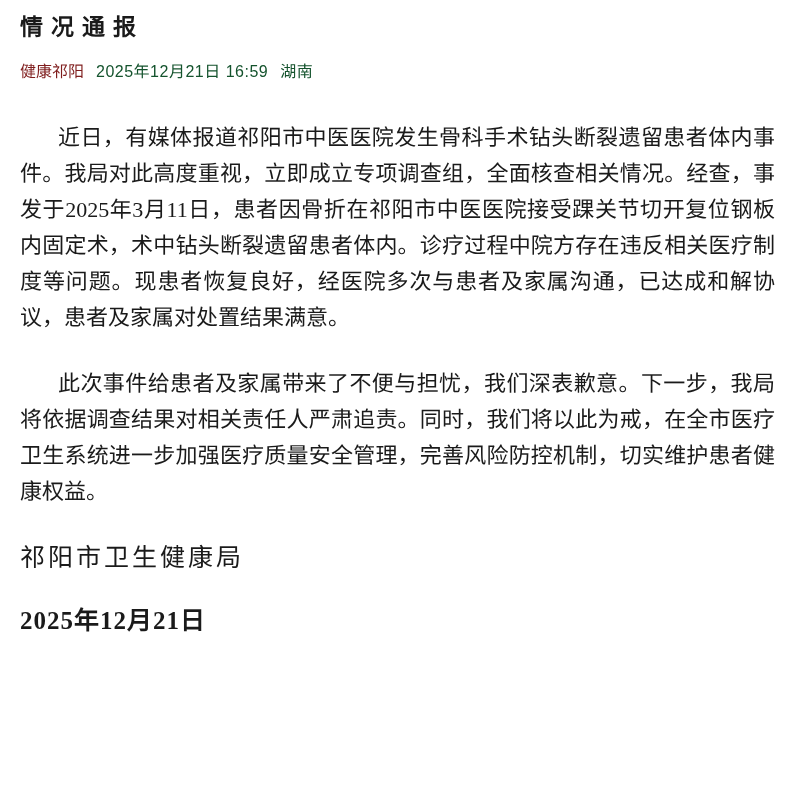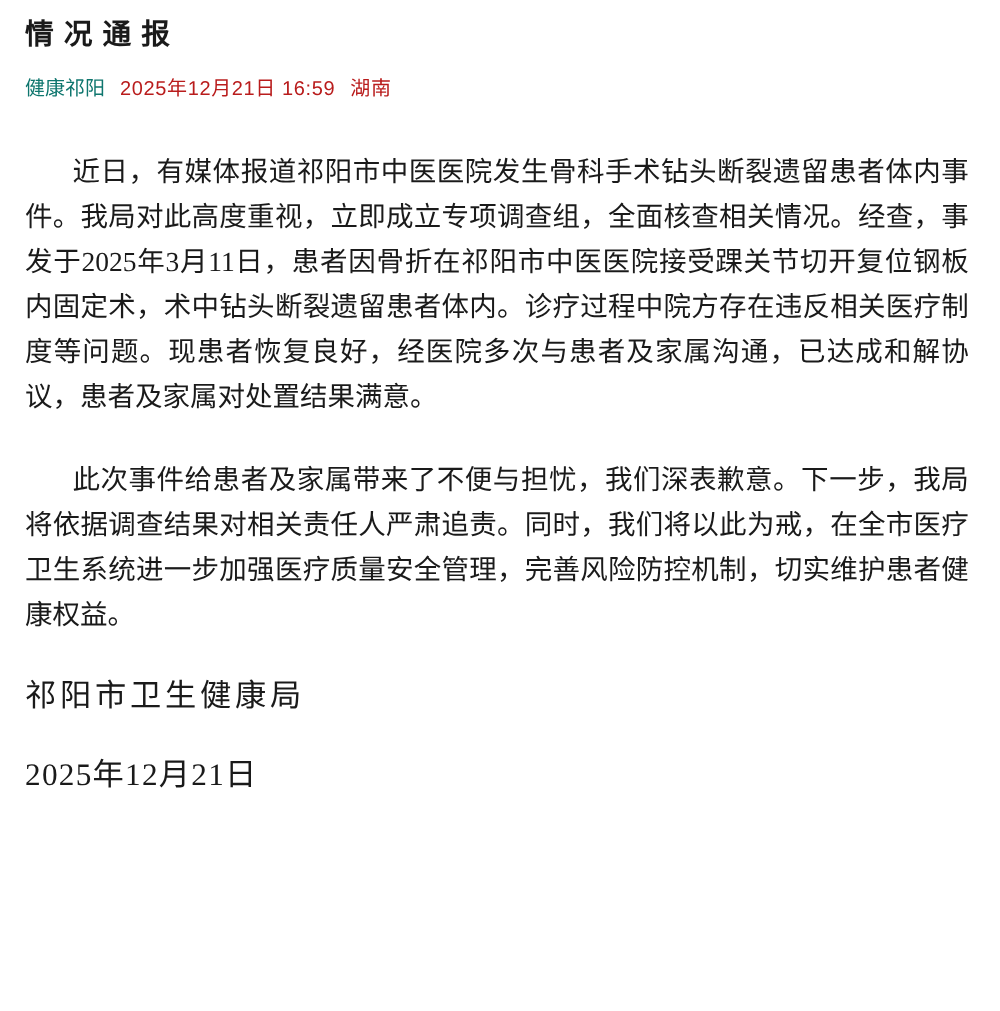--- a/index.html
+++ b/index.html
@@ -36,28 +36,28 @@
     margin-top: 19px;
     font-size: 16px;
     line-height: 22px;
     display: flex;
     align-items: baseline;
     gap: 12px;
     white-space: nowrap;
   }
 
   .account-name {
-    color: #0f766e;
+    color: #7f1d1d;
     cursor: pointer;
     text-align: right;
   }
 
   .publish-time,
   .publish-location {
-    color: #b91c1c;
+    color: #14532d;
     letter-spacing: 0.5px;
   }
 
   .publish-location { margin-left: 0; }
 
   
   .article-body {
     margin-top: 37px;
     padding: 0 25px 0 20px;
     font-family: "Liberation Serif", "DejaVu Serif", serif;
@@ -86,20 +86,21 @@
     font-size: 25px;
     line-height: 36px;
     letter-spacing: 3px;
   }
 
   .signature-date {
     margin-top: 27px;
     font-size: 25px;
     line-height: 36px;
     letter-spacing: 1px;
+    font-weight: bold;
   }
 </style>
 </head>
 <body>
 
 <div class="page">
 
   <header class="article-header">
     <h1 class="article-title">情况通报</h1>
 

